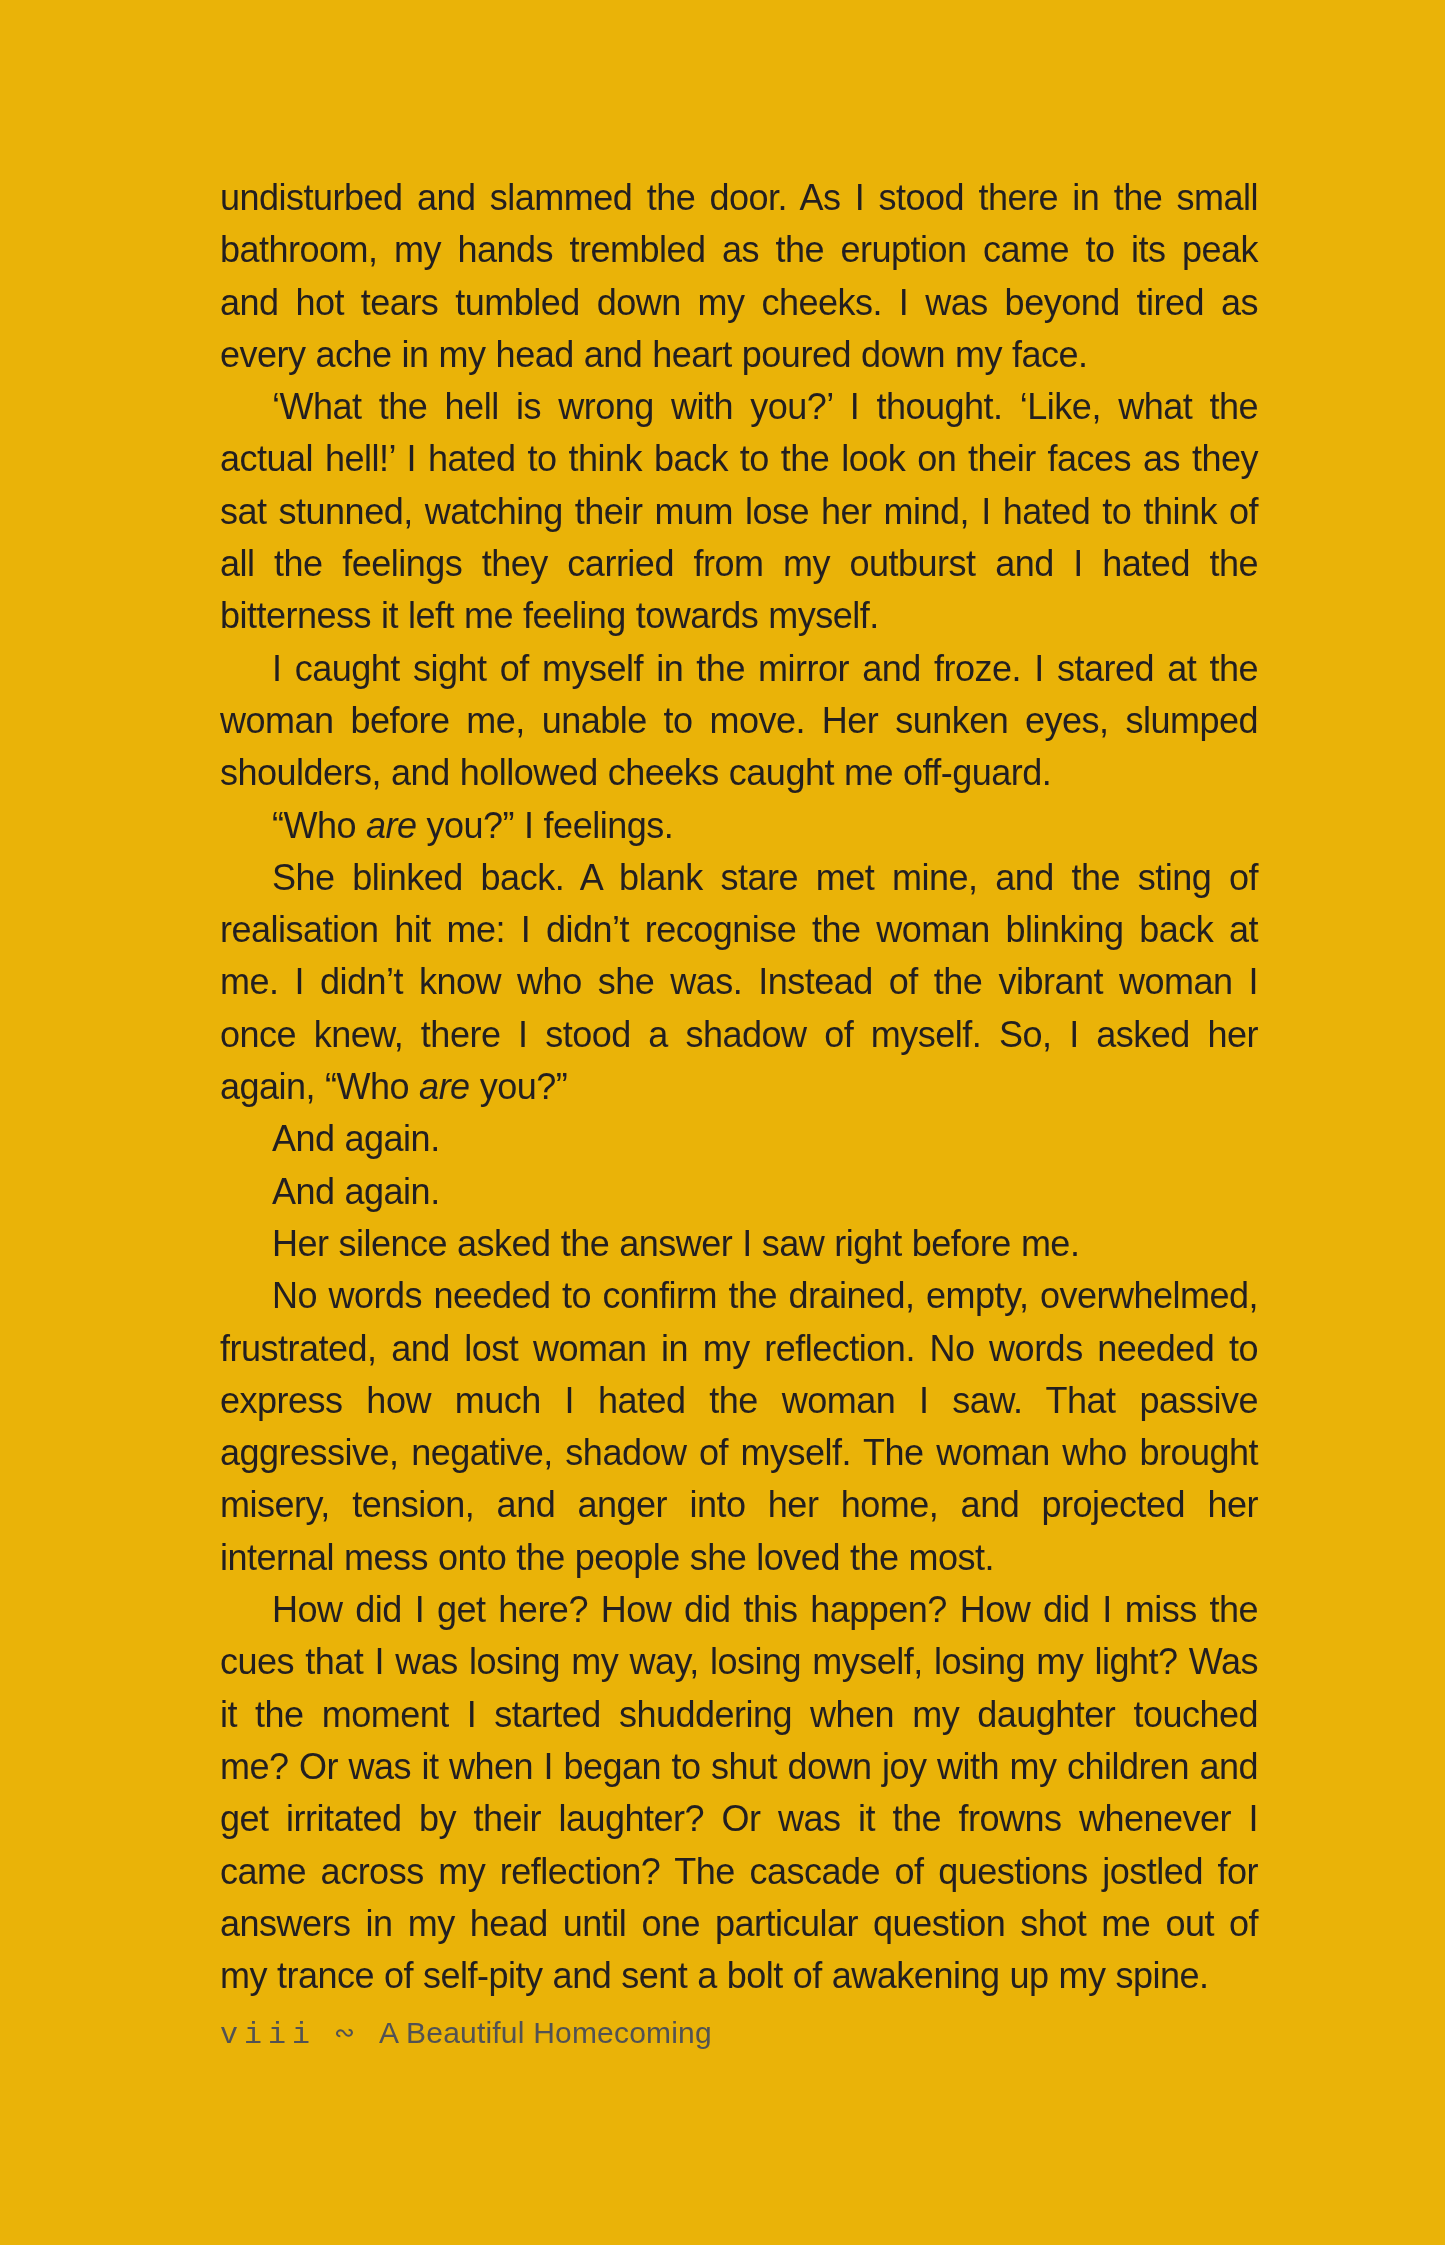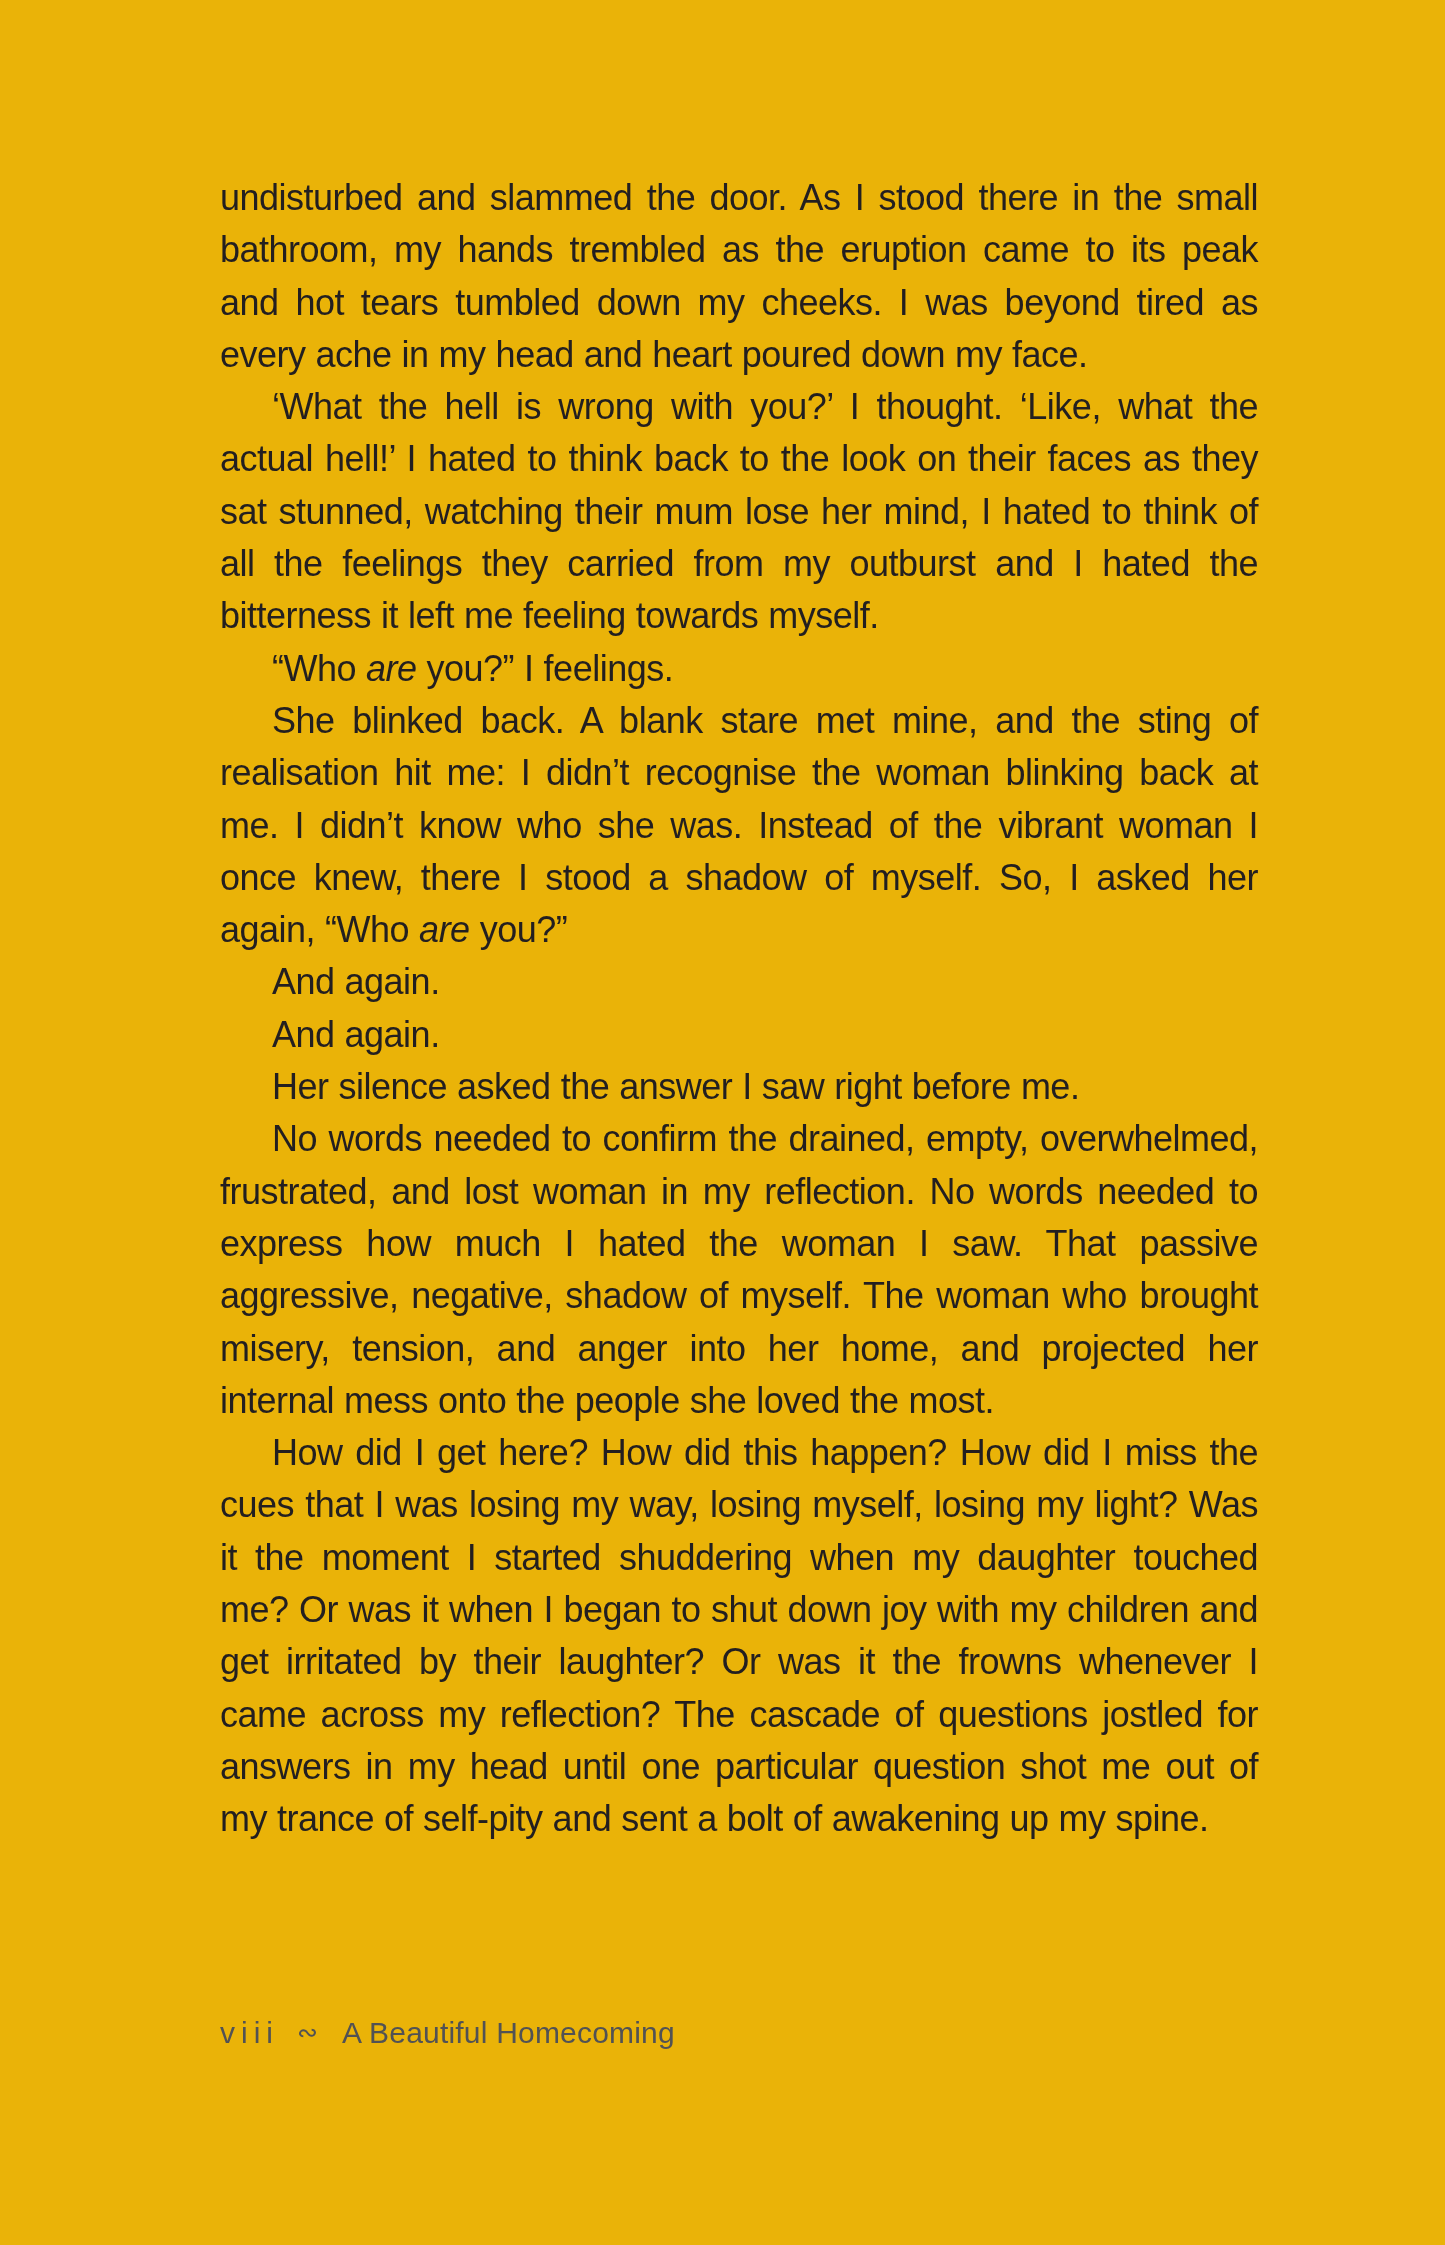--- a/index.html
+++ b/index.html
@@ -42,20 +42,21 @@
     left: 220px;
     top: 2016px;
     display: flex;
     align-items: baseline;
     color: #525254;
   }
   .pagenum {
     font-size: 30px;
     letter-spacing: 6px;
     color: #525254;
+    font-family: Liberation Mono, monospace;
   }
   .ornament {
     font-family: "DejaVu Sans", sans-serif;
     font-size: 25px;
     color: #525254;
     margin-left: 18px;
     margin-right: 24px;
     position: relative;
     top: -2px;
   }
@@ -65,20 +66,21 @@
     color: #525254;
   }
 </style>
 </head>
 <body>
 
 <div class="page">
   <div class="text-block" id="text-block">
       <p class="no-indent"><span>undisturbed and slammed the door. As I stood there in the small bathroom, my hands trembled as the eruption came to its peak and hot tears tumbled down my cheeks. I was beyond tired as every ache in my head and heart poured down my face.</span></p>
       <p><span>‘What the hell is wrong with you?’ I thought. ‘Like, what the actual hell!’ I hated to think back to the look on their faces as they sat stunned, watching their mum lose her mind, I hated to think of all the feelings they carried from my outburst and I hated the bitterness it left me feeling towards myself.</span></p>
+      <p><span>I caught sight of myself in the mirror and froze. I stared at the woman before me, unable to move. Her sunken eyes, slumped shoulders, and hollowed cheeks caught me off-guard.</span></p>
       <p><span>“Who </span><em>are</em><span> you?” I feelings.</span></p>
       <p><span>She blinked back. A blank stare met mine, and the sting of realisation hit me: I didn’t recognise the woman blinking back at me. I didn’t know who she was. Instead of the vibrant woman I once knew, there I stood a shadow of myself. So, I asked her again, “Who </span><em>are</em><span> you?”</span></p>
       <p><span>And again.</span></p>
       <p><span>And again.</span></p>
       <p><span>Her silence asked the answer I saw right before me.</span></p>
       <p><span>No words needed to confirm the drained, empty, overwhelmed, frustrated, and lost woman in my reflection. No words needed to express how much I hated the woman I saw. That passive aggressive, negative, shadow of myself. The woman who brought misery, tension, and anger into her home, and projected her internal mess onto the people she loved the most.</span></p>
       <p><span>How did I get here? How did this happen? How did I miss the cues that I was losing my way, losing myself, losing my light? Was it the moment I started shuddering when my daughter touched me? Or was it when I began to shut down joy with my children and get irritated by their laughter? Or was it the frowns whenever I came across my reflection? The cascade of questions jostled for answers in my head until one particular question shot me out of my trance of self-pity and sent a bolt of awakening up my spine.</span></p>
     </div>
   <div class="footer">
     <span class="pagenum">viii</span>

